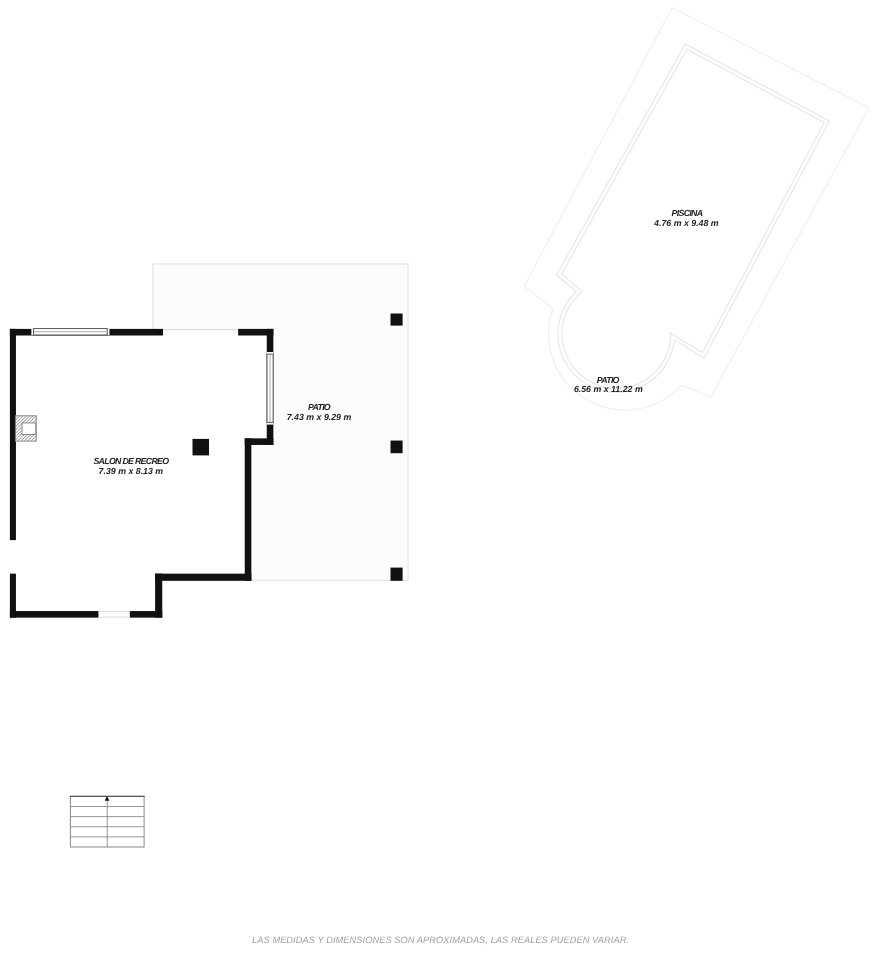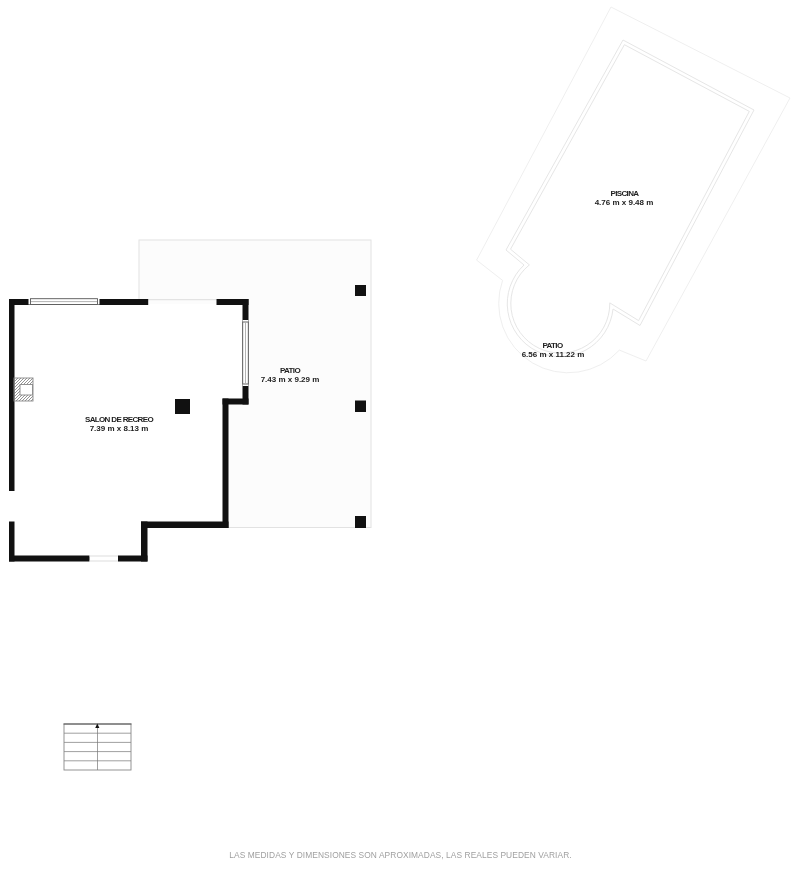--- a/index.html
+++ b/index.html
@@ -1,17 +1,17 @@
 <!DOCTYPE html>
 <html><head>
 <meta charset="utf-8">
 <style>
 html,body{margin:0;padding:0;background:#ffffff;}
 #page{position:relative;width:797px;height:872px;background:#fff;overflow:hidden;
-font-family:"Liberation Sans", sans-serif;}
+font-family:"Liberation Sans", sans-serif;font-style:italic;}
 svg{position:absolute;top:0;left:0;}
 .lbl{fill:#222222;font-family:"Liberation Sans",sans-serif;font-size:8px;font-weight:bold;letter-spacing:-0.65px;}
 .dim{fill:#222222;font-family:"Liberation Sans",sans-serif;font-size:8px;font-weight:bold;letter-spacing:0px;}
 </style>
 </head>
 <body>
 <div id="page">
 <svg width="797" height="872" viewBox="0 0 797 872">
 
   <rect x="0" y="0" width="797" height="872" fill="#ffffff"></rect>

